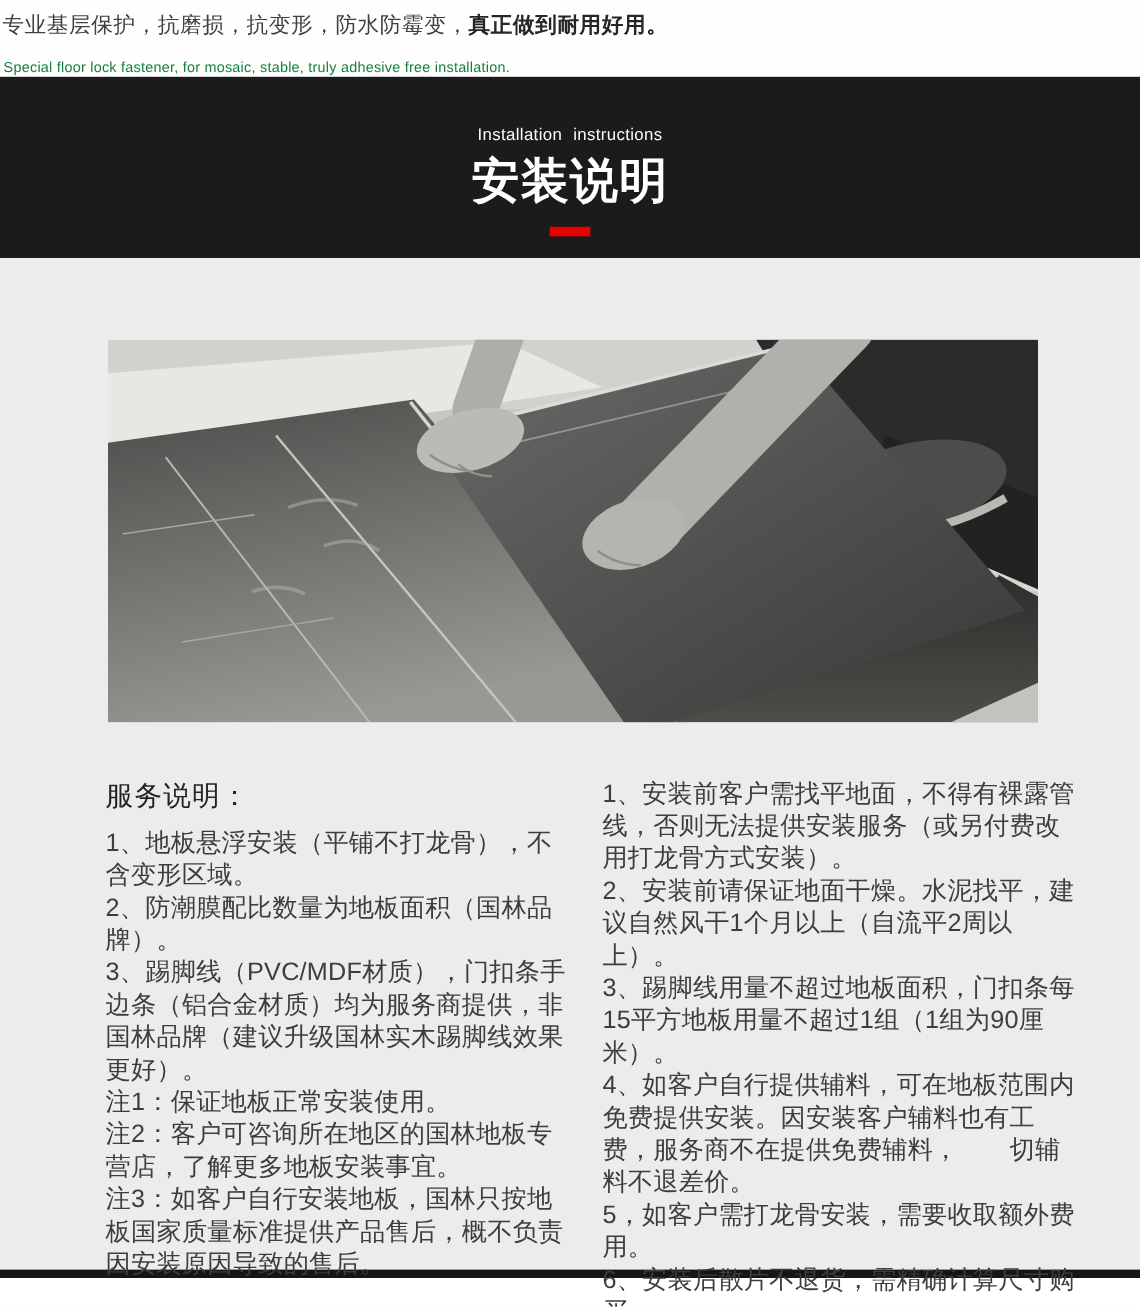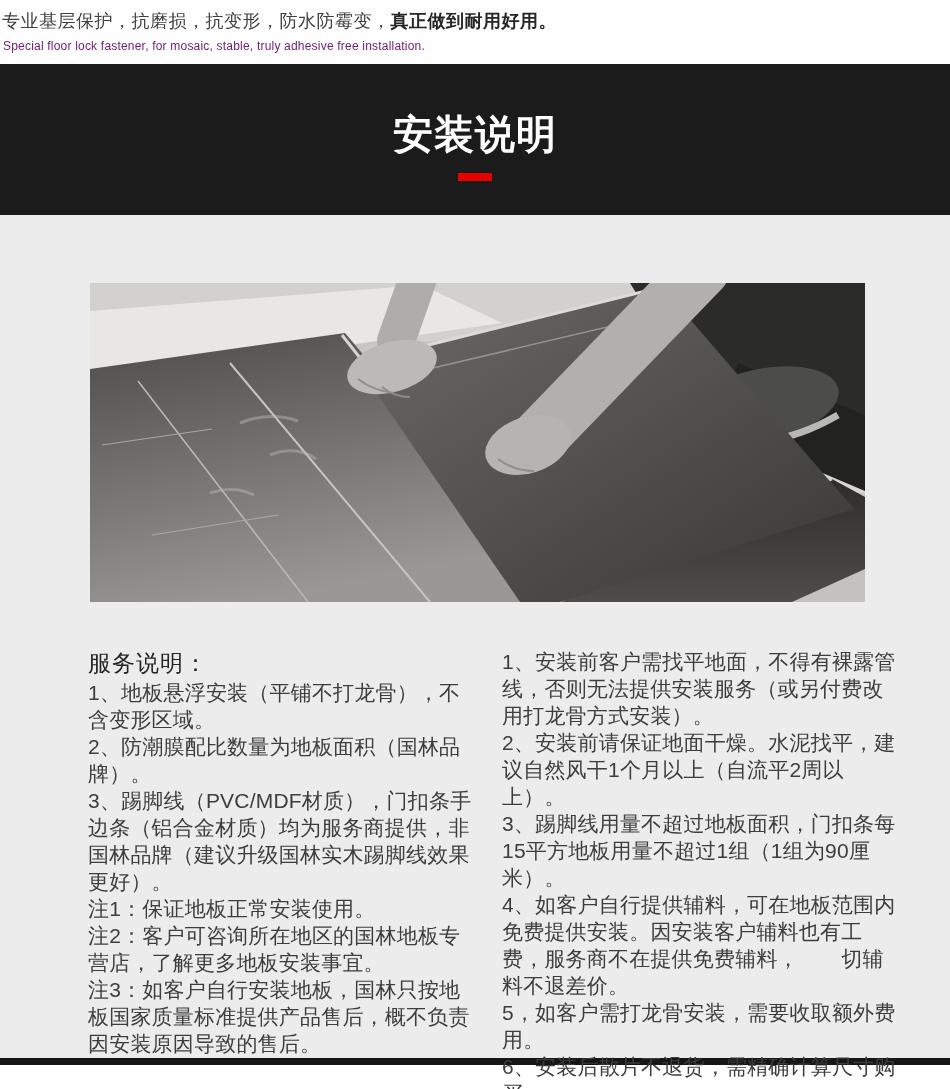--- a/index.html
+++ b/index.html
@@ -5,47 +5,48 @@
   html,body{margin:0;padding:0}
   body{
     width:950px;height:1089px;overflow:hidden;background:#ffffff;
     font-family:"Liberation Sans","DejaVu Sans",sans-serif;
     -webkit-font-smoothing:antialiased;
   }
   
   .hero{height:64px;background:#fefefe;box-sizing:border-box;padding:8px 10px 0 2px}
   .hero-headline{margin:0;font-size:18px;line-height:26px;font-weight:400;color:#3f3f3f;letter-spacing:.5px;white-space:nowrap}
   .hero-headline .bold{font-weight:700;color:#262626}
-  .hero-sub{margin:5px 0 0 1px;font-size:12px;color:#701a75;letter-spacing:.2px}
+  .hero-sub{margin:15px 0 0 1px;font-size:12px;color:#15803d;letter-spacing:.2px}
   
   .banner{height:151px;background:#1b1b1b;box-sizing:border-box;text-align:center;padding-top:40px}
   .banner-eyebrow{margin:0;color:#fdfdfd;font-size:14px;word-spacing:5px;letter-spacing:.3px}
   .banner-title{margin:3px 0 0;color:#ffffff;font-size:40px;font-weight:700;letter-spacing:1px}
   .banner-dash{width:34px;height:8px;background:#e60000;margin:11px auto 0}
   
   .content{height:843px;background:#ececec;box-sizing:border-box;padding-top:68px}
   .photo-wrap{width:775px;height:319px;margin-left:90px;overflow:hidden}
   .photo-wrap svg{display:block}
   .cols{display:flex;gap:22px;box-sizing:border-box;padding:46px 50px 0 88px}
   .col-left{width:392px;flex:none}
   .col-right{width:398px;flex:none}
-  .col-heading{margin:0 0 0;font-size:23px;font-weight:400;color:#232323;letter-spacing:1px}
+  .col-heading{margin:0 0 10px;font-size:23px;font-weight:400;color:#232323;letter-spacing:1px}
   .item{margin:0;font-size:21px;line-height:27px;color:#3d3d3d;letter-spacing:.2px}
   
   .footer-bar{height:7px;background:#161616}
 </style>
 </head>
 <body>
 
 <section class="hero">
   <h1 class="hero-headline"><span>专业基层保护，抗磨损，抗变形，防水防霉变，</span><span class="bold">真正做到耐用好用。</span></h1>
   <p class="hero-sub">Special floor lock fastener, for mosaic, stable, truly adhesive free installation.</p>
 </section>
 
 <section class="banner">
+  <p class="banner-eyebrow">Installation instructions</p>
   <h2 class="banner-title">安装说明</h2>
   <div class="banner-dash"></div>
 </section>
 
 <section class="content">
 
   <div class="photo-wrap" title="黑白照片：安装工人双手将深色木地板扣入已铺好的地板">
     <svg width="775" height="319" viewBox="0 0 775 319" role="img">
       <defs>
         <linearGradient id="gField" x1="0" y1="0" x2="0.35" y2="1">

